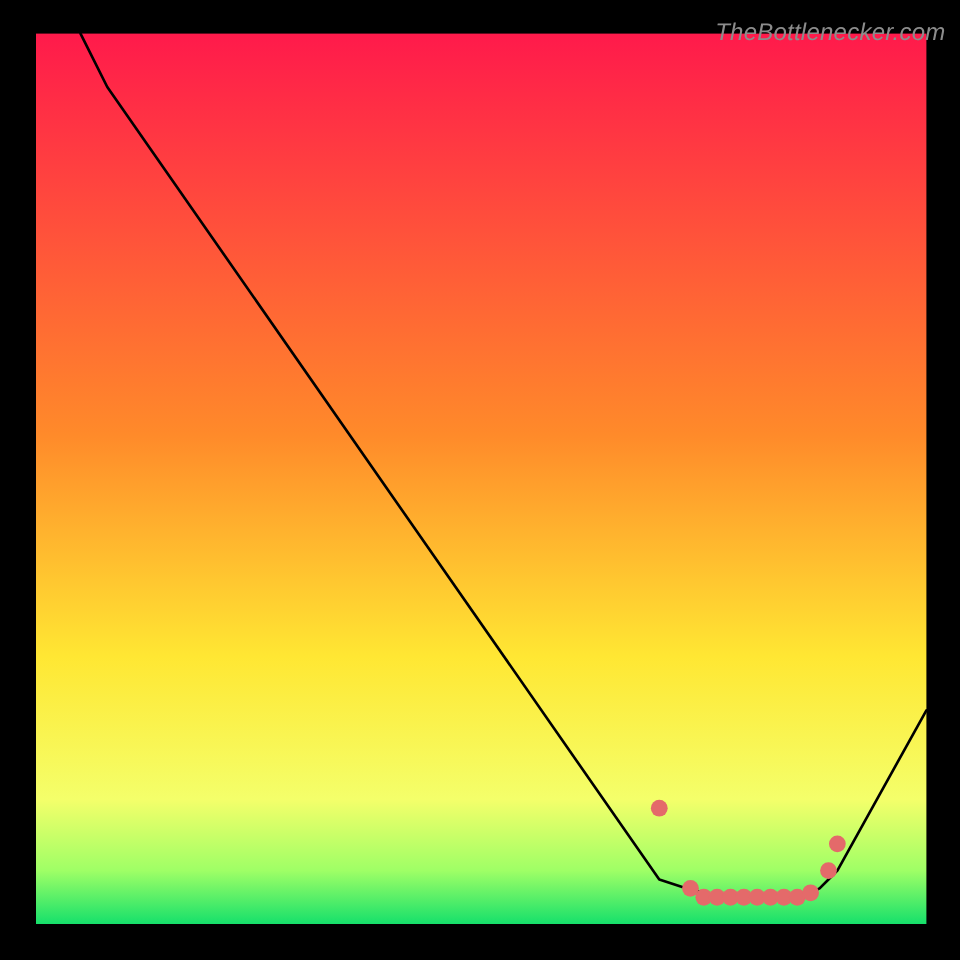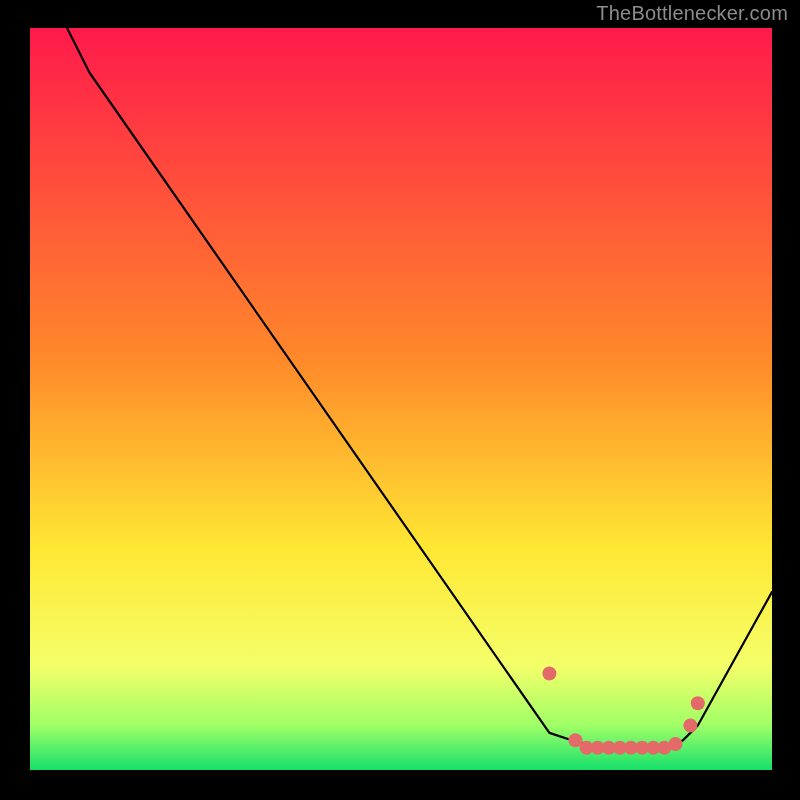--- a/index.html
+++ b/index.html
@@ -10,26 +10,27 @@
     background: #000;
     overflow: hidden;
   }
   .wrap {
     position: relative;
     width: 800px;
     height: 800px;
   }
   .attrib {
     position: absolute;
-    top: 2px;
+    top: 16px;
     right: 12px;
     font-family: Arial, Helvetica, sans-serif;
     font-size: 20px;
     color: #8c8c8c;
     letter-spacing: 0.2px;
+    font-style: italic;
   }
   svg {
     display: block;
   }
 </style>
 </head>
 <body>
 
 <div class="wrap">
   <div class="attrib">TheBottlenecker.com</div>

